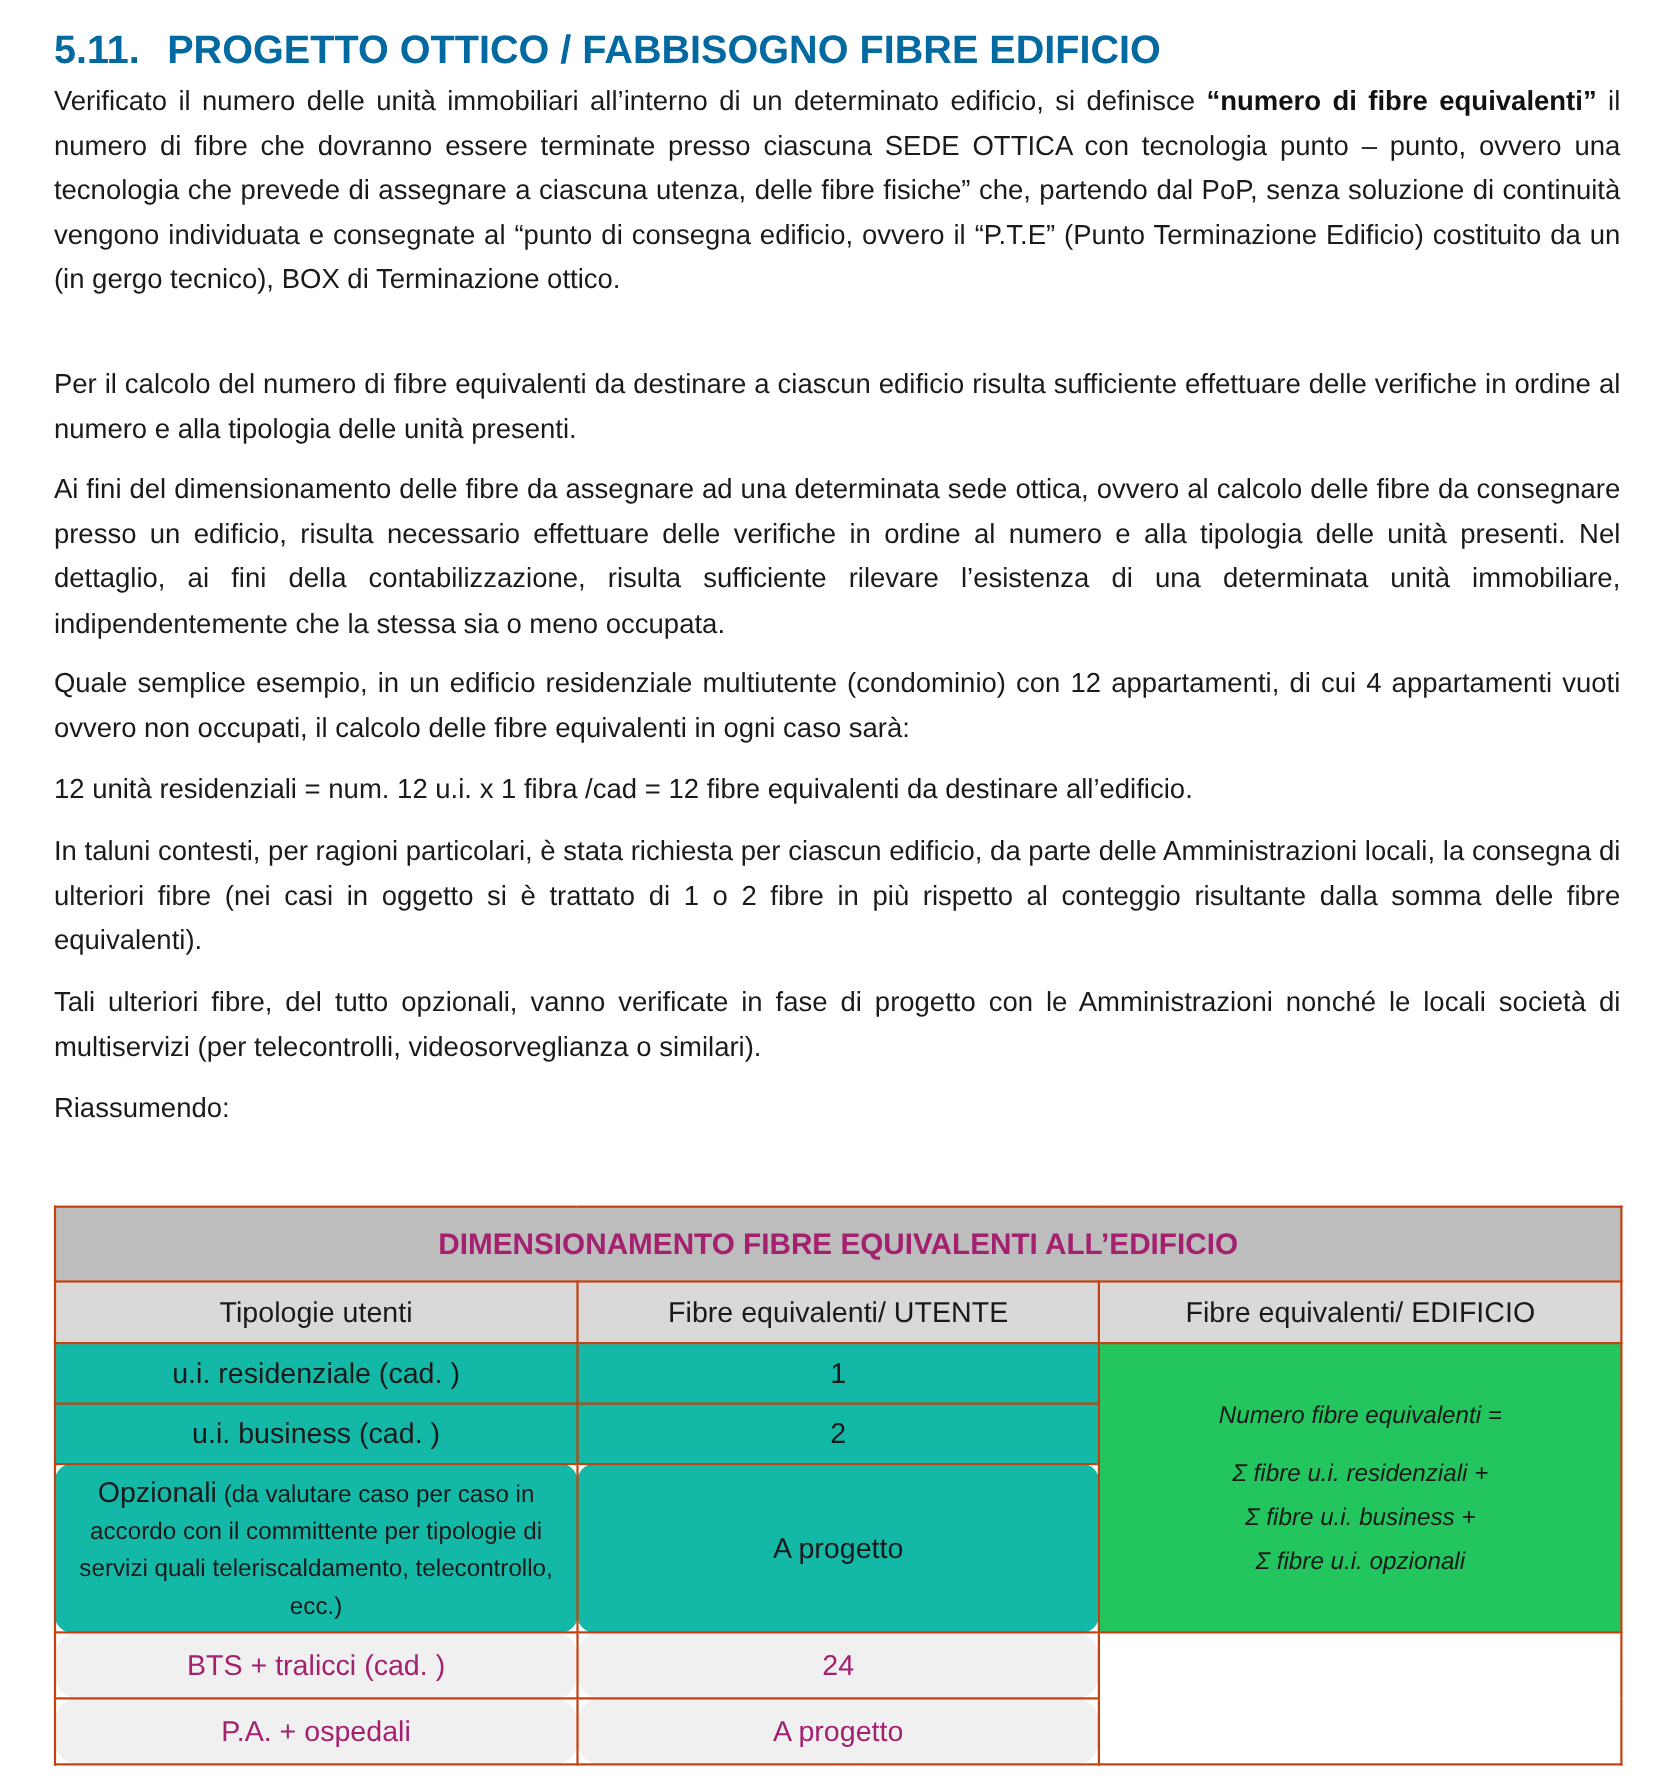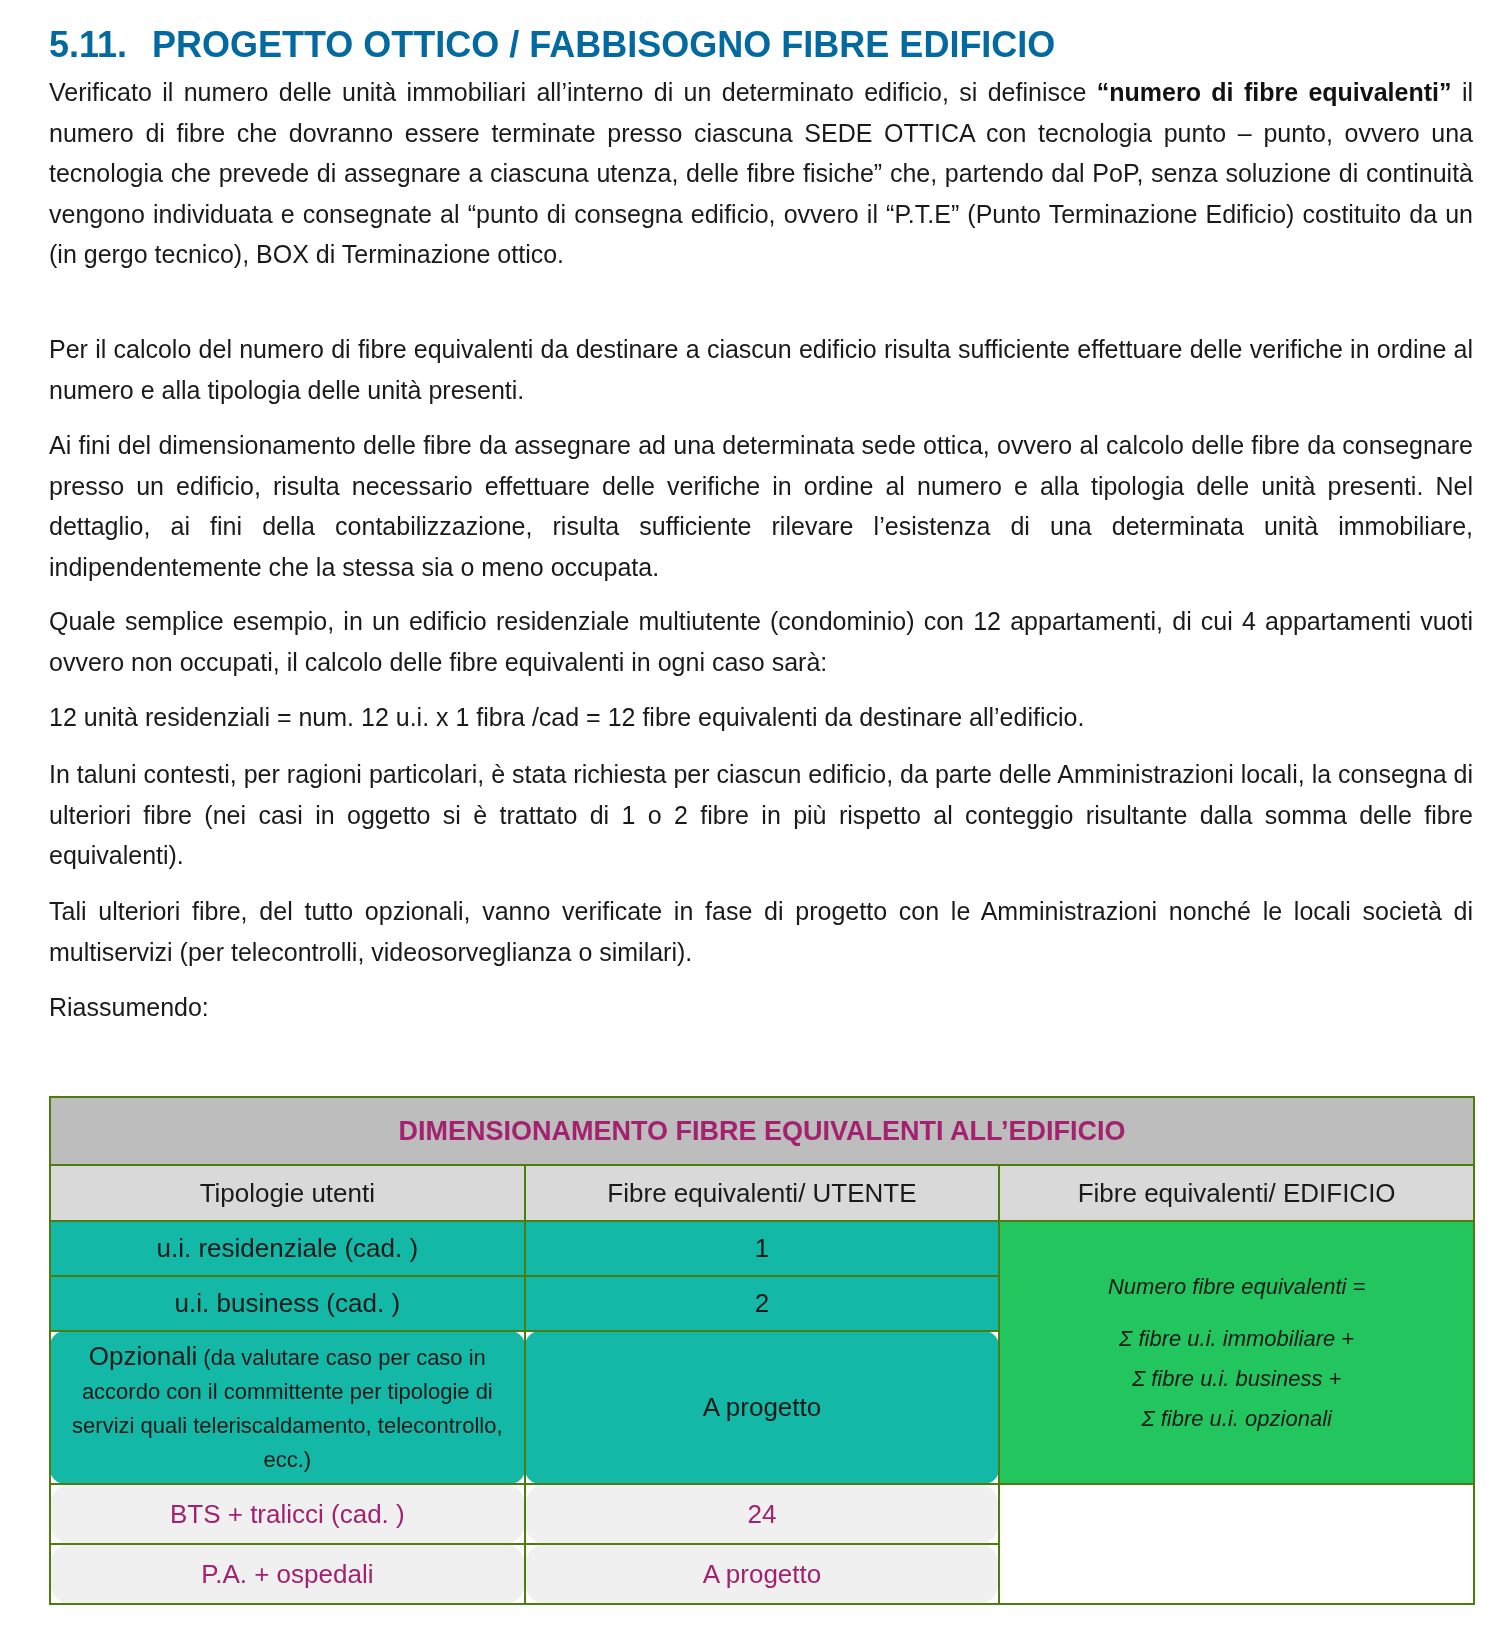--- a/index.html
+++ b/index.html
@@ -29,21 +29,21 @@
   .p6 { top: 754px; }
   .p7 { top: 891px; }
   .p8 { top: 987px; }
 
   table.dim {
     position: absolute; left: 49px; top: 1096px;
     width: 1426px; border-collapse: collapse;
     font-size: 26px; text-align: center;
   }
   table.dim td {
-    border: 2px solid #4d7c0f; padding: 0 0; vertical-align: middle;
+    border: 2px solid #c2410c; padding: 0 0; vertical-align: middle;
   }
   .t-title td { background: #bdbdbd; color: #a3216f; font-weight: 600; height: 66px; font-size: 27px; }
   .t-head td { background: #d9d9d9; height: 54px; margin-left: 32px; }
   .row-white td.c1, .row-white td.c2 { background: #14b8a6; }
   .r1 td { height: 53px; }
   .r2 td { height: 53px; }
   .r3 td { height: 151px; border-radius: 15px; }
   .opt-main { font-size: 26px; }
   .opt-note { font-size: 22px; line-height: 34px; }
   .formula { background: #22c55e; line-height: 40px; font-size: 22px; font-style: italic; }
@@ -88,21 +88,21 @@
   <tr class="t-head">
     <td>Tipologie utenti</td>
     <td>Fibre equivalenti/ UTENTE</td>
     <td>Fibre equivalenti/ EDIFICIO</td>
   </tr>
   <tr class="row-white r1">
     <td class="c1">u.i. residenziale (cad. )</td>
     <td class="c2">1</td>
     <td rowspan="3" class="formula">
       <div class="f-top">Numero fibre equivalenti =</div>
-      <div>Σ fibre u.i. immobiliare +</div>
+      <div>Σ fibre u.i. residenziali +</div>
       <div>Σ fibre u.i. business +</div>
       <div>Σ fibre u.i. opzionali</div>
     </td>
   </tr>
   <tr class="row-white r2">
     <td class="c1">u.i. business (cad. )</td>
     <td class="c2">2</td>
   </tr>
   <tr class="row-white r3">
     <td class="c1 opt-note"><span class="opt-main">Opzionali</span> <span>(da valutare caso per caso in accordo con il committente per tipologie di servizi quali teleriscaldamento, telecontrollo, ecc.)</span></td>

